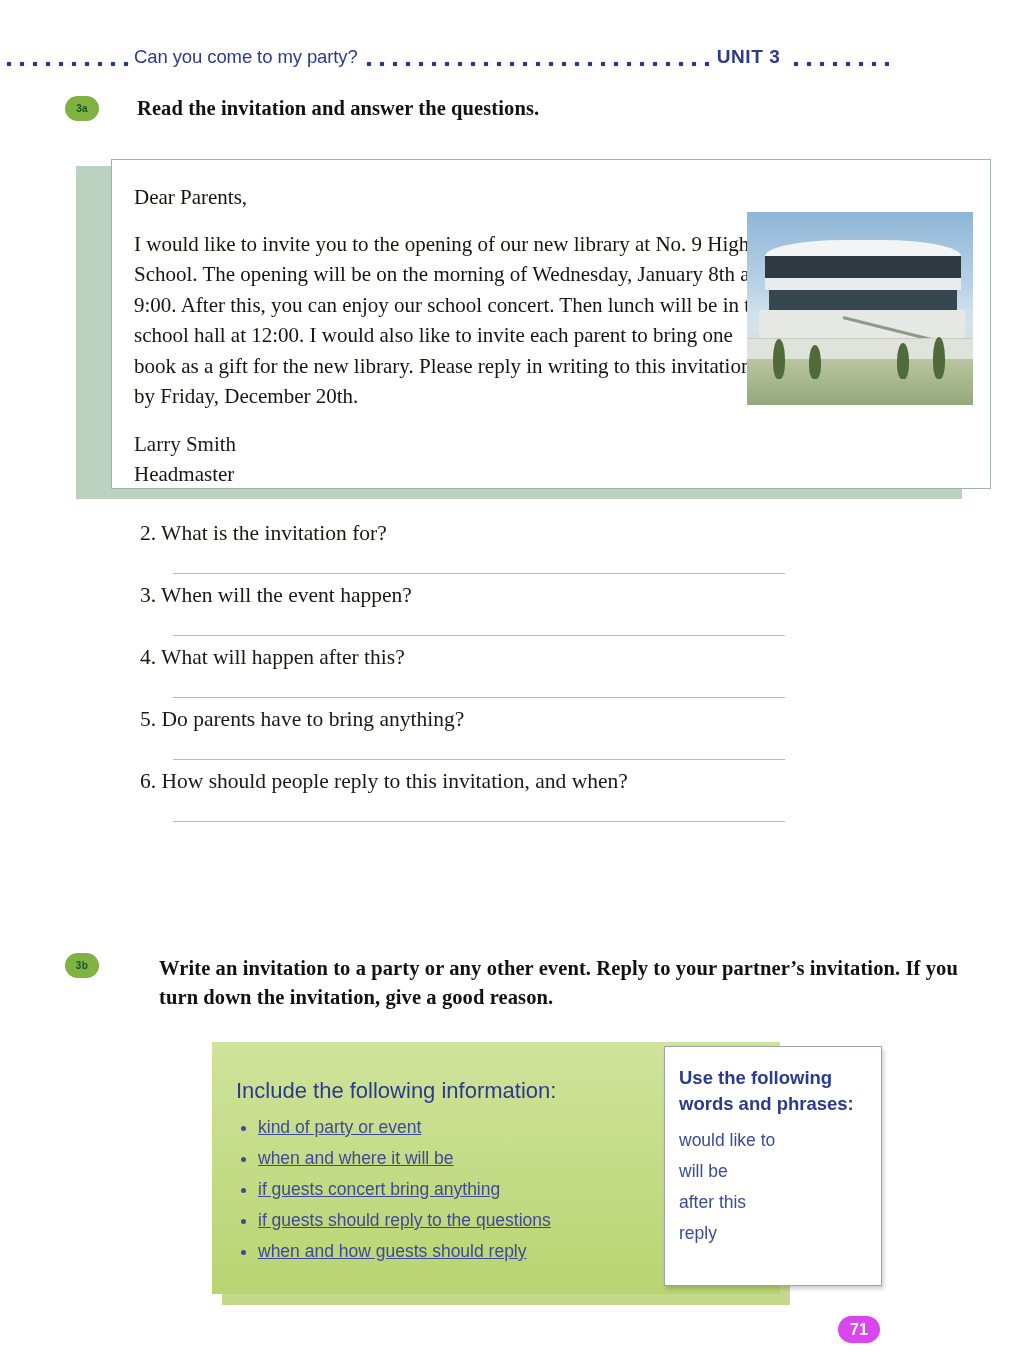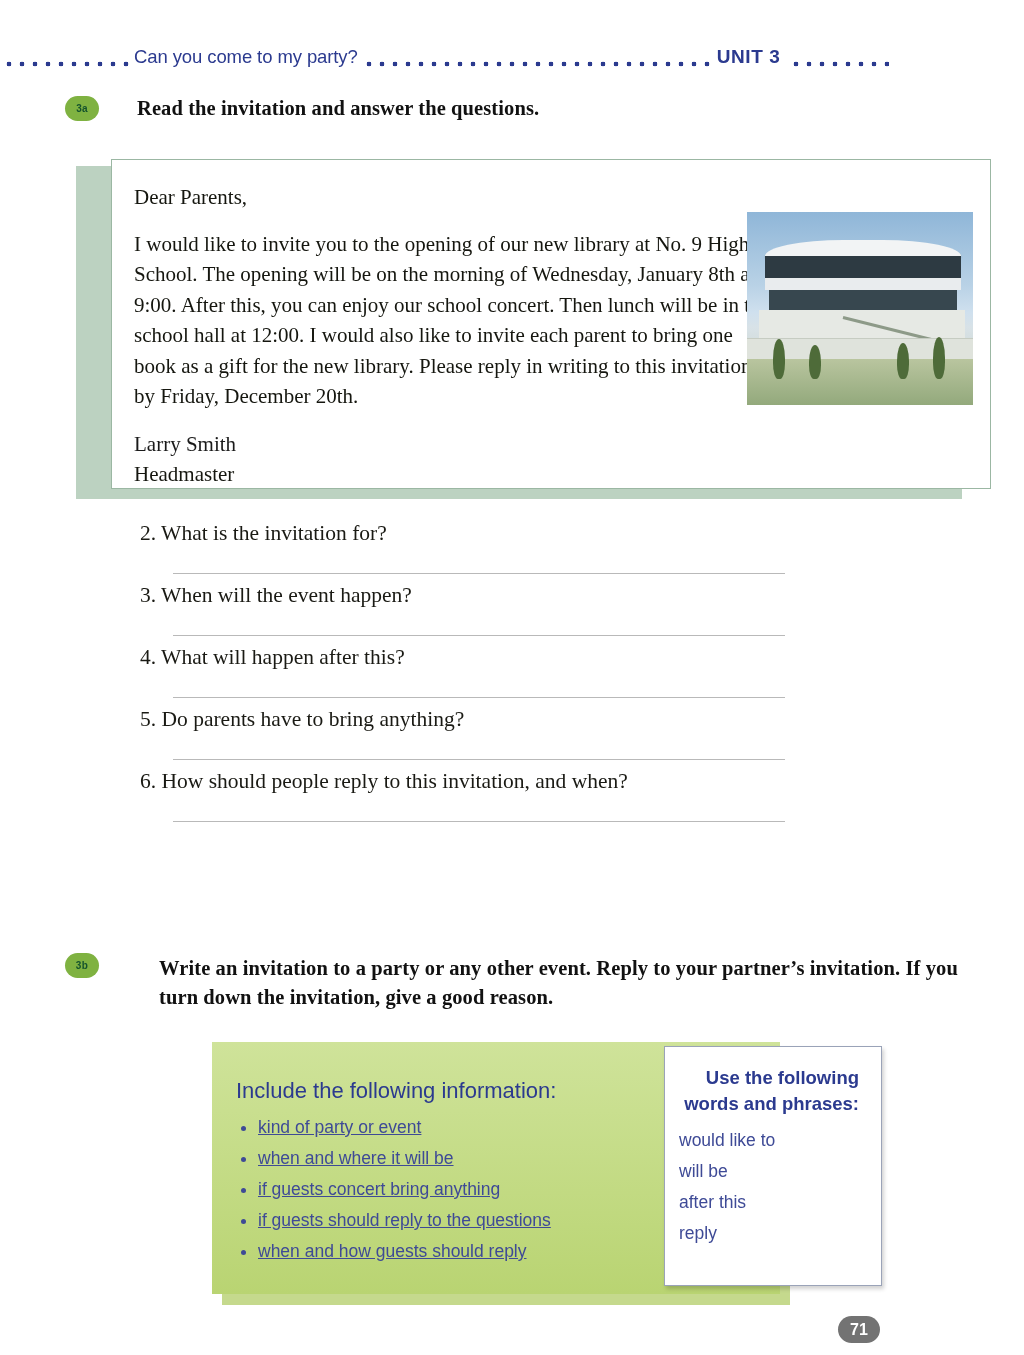--- a/index.html
+++ b/index.html
@@ -348,21 +348,20 @@
     box-sizing: border-box;
     padding: 18px 0 0 14px;
   }
   .words-title {
     font-family: "Liberation Sans", sans-serif;
     font-weight: bold;
     font-size: 18.5px;
     line-height: 26px;
     color: #2b3a8f;
     width: 180px;
-    text-align: right;
   }
   .words-list {
     margin: 8px 0 0 0;
     padding: 0;
     list-style: none;
     font-family: "Liberation Sans", sans-serif;
     font-size: 17.5px;
     color: #3e4a96;
   }
   .words-list li {
@@ -371,21 +370,21 @@
   }
 
   
   .page-num {
     position: absolute;
     top: 1316px;
     left: 838px;
     width: 42px;
     height: 27px;
     border-radius: 14px;
-    background: #737373;
+    background: #d946ef;
     color: #fff;
     font-family: "Liberation Sans", sans-serif;
     font-weight: bold;
     font-size: 16px;
     display: flex;
     align-items: center;
     justify-content: center;
   }
 </style>
 </head>

